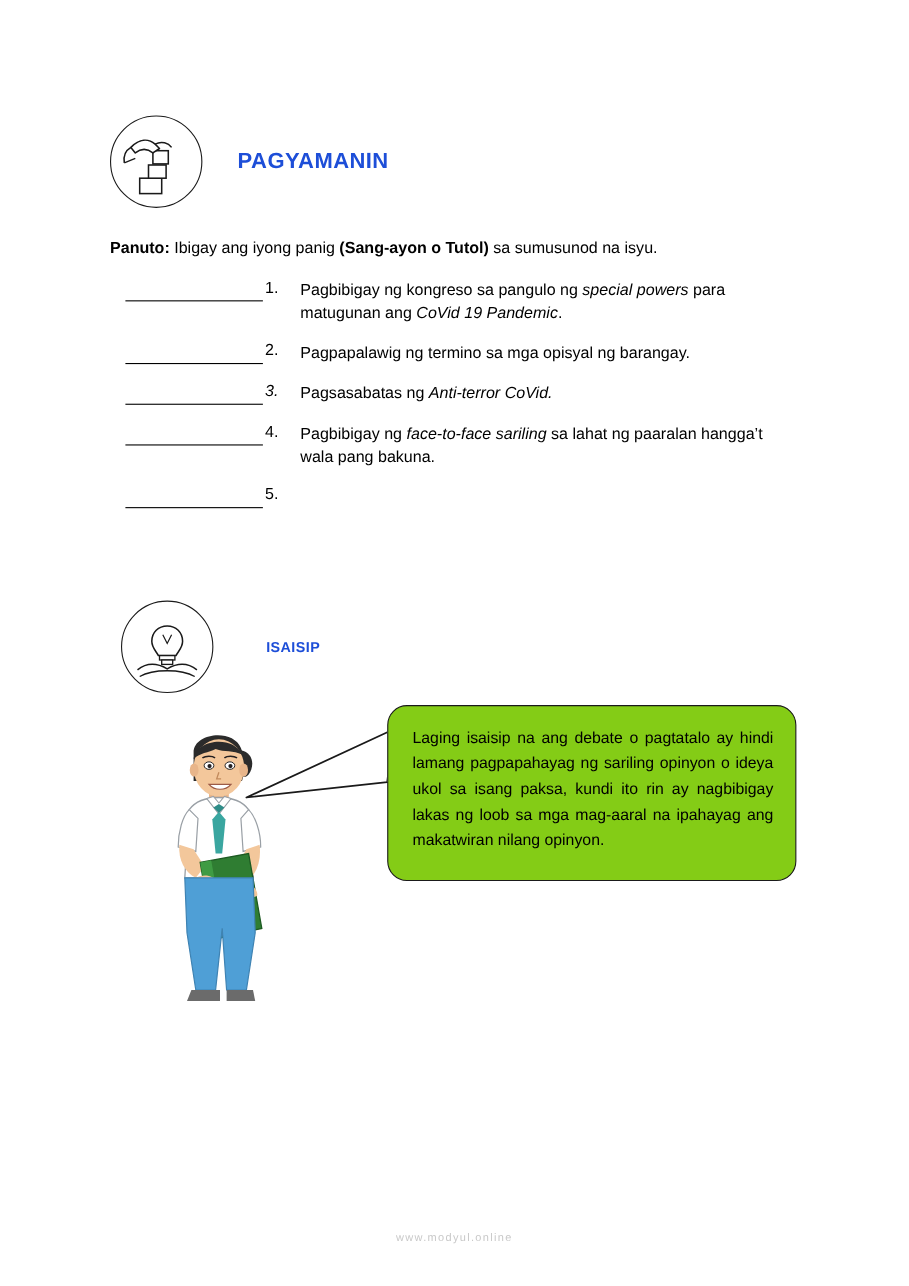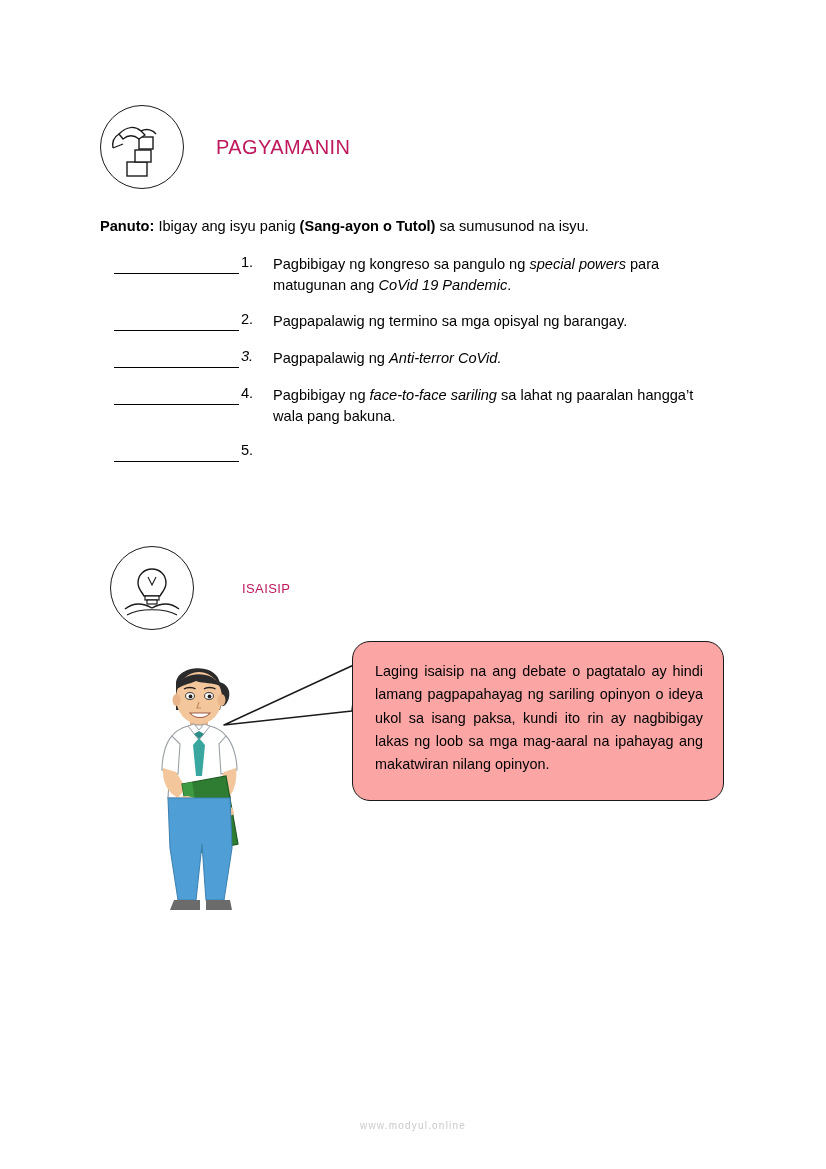--- a/index.html
+++ b/index.html
@@ -34,23 +34,23 @@
     height: 82px;
     border-radius: 50%;
     border: 1.6px solid #1a1a1a;
     position: relative;
     flex: 0 0 auto;
     overflow: hidden;
     background: #fff;
   }
   .section-title {
     font-size: 20px;
-    font-weight: normal;
+    font-weight: bold;
     letter-spacing: 0.4px;
-    color: #be185d;
+    color: #1d4ed8;
     text-align: center;
   }
 
   #pagyamanin-head { left: 100px; top: 105px; }
   #pagyamanin-head .section-title { margin-left: 32px; }
 
   #isaisip-head { left: 110px; top: 546px; }
   #isaisip-head .section-title { margin-left: 48px; font-size: 13px; }
 
   
@@ -101,21 +101,21 @@
 
   
   .bubble {
     position: absolute;
     left: 352px;
     top: 641px;
     width: 372px;
     min-height: 160px;
     border: 1.6px solid #1a1a1a;
     border-radius: 18px;
-    background: #fca5a5;
+    background: #84cc16;
     box-sizing: border-box;
     padding: 18px 20px 16px 22px;
   }
   .bubble p {
     margin: 0;
     font-size: 14.4px;
     line-height: 1.62;
     text-align: justify;
   }
   .bubble-tail {
@@ -154,38 +154,38 @@
         <path d="M18 28 C26 20, 34 20, 40 25 L44 29 L38 33 C33 29, 27 29, 22 33 Z" fill="#fff" stroke="#1a1a1a" stroke-width="1.4" stroke-linejoin="round"></path>
         <path d="M18 28 C13 31, 11 36, 12 42" fill="none" stroke="#1a1a1a" stroke-width="1.4"></path>
         <path d="M40 25 C46 22, 52 24, 55 28" fill="none" stroke="#1a1a1a" stroke-width="1.4"></path>
         <path d="M12 42 L22 38" fill="none" stroke="#1a1a1a" stroke-width="1.2"></path>
       </svg>
     </div>
     <div class="section-title">PAGYAMANIN</div>
   </div>
 
   <div class="panuto">
-    <b>Panuto:</b><span> Ibigay ang isyu panig </span><b>(Sang-ayon o Tutol)</b><span> sa sumusunod na isyu.</span>
+    <b>Panuto:</b><span> Ibigay ang iyong panig </span><b>(Sang-ayon o Tutol)</b><span> sa sumusunod na isyu.</span>
   </div>
 
   <div class="items" id="items-list">
       <div class="item">
         <div class="blank"></div>
         <div class="num">1.</div>
         <div class="itext"><span>Pagbibigay ng kongreso sa pangulo ng </span><i>special powers</i><span> para matugunan ang </span><i>CoVid 19 Pandemic</i><span>.</span></div>
       </div>
       <div class="item">
         <div class="blank"></div>
         <div class="num">2.</div>
         <div class="itext"><span>Pagpapalawig ng termino sa mga opisyal ng barangay.</span></div>
       </div>
       <div class="item">
         <div class="blank"></div>
         <div class="num italic">3.</div>
-        <div class="itext"><span>Pagpapalawig ng </span><i>Anti-terror CoVid.</i></div>
+        <div class="itext"><span>Pagsasabatas ng </span><i>Anti-terror CoVid.</i></div>
       </div>
       <div class="item">
         <div class="blank"></div>
         <div class="num">4.</div>
         <div class="itext"><span>Pagbibigay ng </span><i>face-to-face sariling</i><span> sa lahat ng paaralan hangga’t wala pang bakuna.</span></div>
       </div>
       <div class="item">
         <div class="blank"></div>
         <div class="num">5.</div>
       </div>

